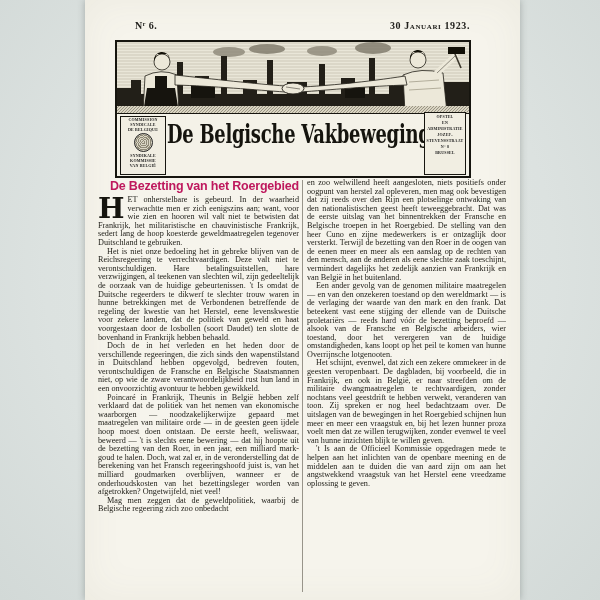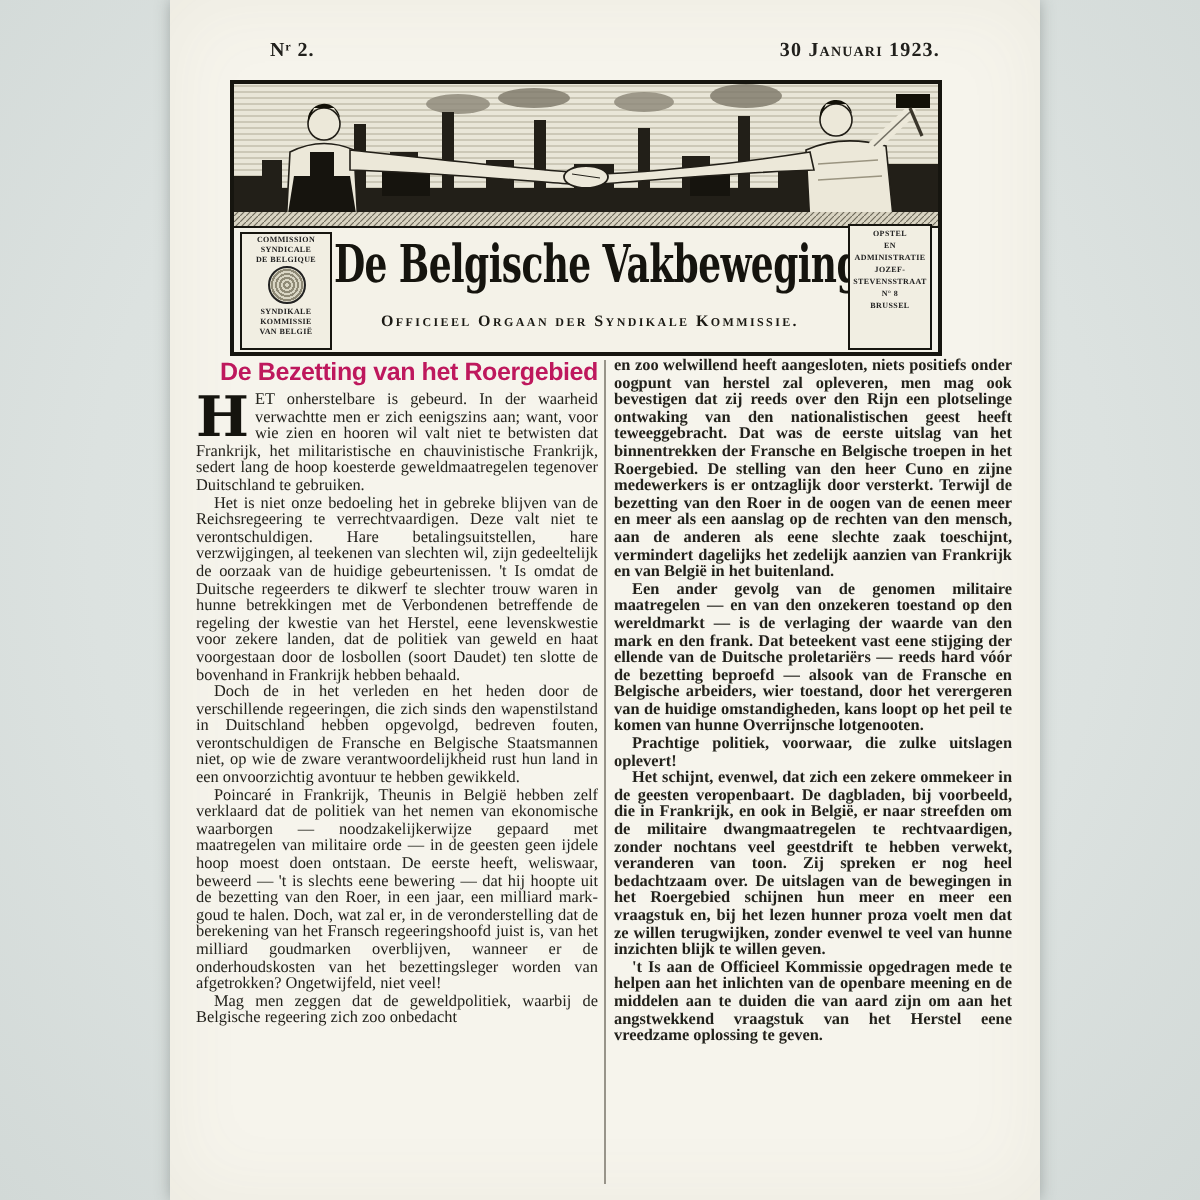--- a/index.html
+++ b/index.html
@@ -32,33 +32,33 @@
   .addr-box{right:3px;top:70px;width:40px;height:61px;}
   .tinytxt{font-size:4px;line-height:5px;font-weight:bold;letter-spacing:.2px;color:#222;}
   .emblem-circle{width:17px;height:17px;margin:1px auto;border:1px solid #222;border-radius:50%;
     background:repeating-radial-gradient(circle at 50% 50%, #d9d5c4 0 1px, #8f8a77 1px 2px);}
   .addr-box .tinytxt div{margin-top:1px;}
   
   .headline{position:absolute;left:13px;top:179px;width:201px;text-align:right;
     font-family:Liberation Sans, sans-serif;font-weight:bold;font-size:12.5px;letter-spacing:-.2px;white-space:nowrap;color:#be185d;}
   .col{position:absolute;top:196px;width:201px;font-size:8.2px;line-height:8.6px;text-align:justify;color:#23221c;}
   .col-left{left:13px;}
-  .col-right{left:222px;top:179px;width:199px;font-weight:bold;}
+  .col-right{left:222px;top:179px;width:199px;}
   .col p{margin:0;text-indent:9px;}
   .col-right .plist p:first-child{text-indent:0;}
   .lead{text-indent:0 !important;}
   .dropcap{float:left;font-family:"DejaVu Serif", serif;font-weight:bold;font-size:28px;line-height:24px;padding:1px 3px 0 0;color:#15140e;}
   .divider{position:absolute;left:217px;top:180px;width:1px;height:412px;background:#98948a;}
 </style>
 </head>
 <body>
 
 <div class="paper">
 
-  <div class="hdr-issue">Nʳ 2.</div>
+  <div class="hdr-issue">Nʳ 6.</div>
   <div class="hdr-date">30 Januari 1923.</div>
 
   <div class="masthead">
 
     <div class="mast-illus">
       <svg width="352" height="71" viewBox="0 0 352 71">
         <defs>
           <pattern id="sky" width="4" height="3" patternUnits="userSpaceOnUse">
             <rect width="4" height="3" fill="#e9e6d8"></rect>
             <line x1="0" y1="1" x2="4" y2="1" stroke="#b9b4a1" stroke-width="0.6"></line>
@@ -103,21 +103,20 @@
         <ellipse cx="176" cy="46.5" rx="11" ry="5.5" fill="#ece8d9" stroke="#221f18" stroke-width="0.9"></ellipse>
         <line x1="169" y1="45" x2="183" y2="47" stroke="#221f18" stroke-width="0.5"></line>
 
         <rect x="0" y="64" width="352" height="7" fill="url(#hatch)"></rect>
       </svg>
     </div>
 
     <div class="mast-band">
       <div class="mast-titlewrap">
         <div class="mast-title">De Belgische Vakbeweging.</div>
-        <div class="mast-sub">Officieel Orgaan der Syndikale Kommissie.</div>
       </div>
     </div>
 
     <div class="side-box emblem-box">
       <div class="tinytxt">
           <div>COMMISSION</div>
           <div>SYNDICALE</div>
           <div>DE BELGIQUE</div>
         </div>
       <div class="emblem-circle"></div>
@@ -152,19 +151,18 @@
         <p>Doch de in het verleden en het heden door de verschillende regeeringen, die zich sinds den wapenstilstand in Duitschland hebben opgevolgd, bedreven fouten, verontschuldigen de Fransche en Belgische Staatsmannen niet, op wie de zware verantwoordelijkheid rust hun land in een onvoorzichtig avontuur te hebben gewikkeld.</p>
         <p>Poincaré in Frankrijk, Theunis in België hebben zelf verklaard dat de politiek van het nemen van ekonomische waarborgen — noodzakelijkerwijze gepaard met maatregelen van militaire orde — in de geesten geen ijdele hoop moest doen ontstaan. De eerste heeft, weliswaar, beweerd — 't is slechts eene bewering — dat hij hoopte uit de bezetting van den Roer, in een jaar, een milliard mark-goud te halen. Doch, wat zal er, in de veronderstelling dat de berekening van het Fransch regeeringshoofd juist is, van het milliard goudmarken overblijven, wanneer er de onderhoudskosten van het bezettingsleger worden van afgetrokken? Ongetwijfeld, niet veel!</p>
         <p>Mag men zeggen dat de geweldpolitiek, waarbij de Belgische regeering zich zoo onbedacht</p>
       </div>
   </div>
 
   <div class="col col-right">
     <div class="plist">
         <p>en zoo welwillend heeft aangesloten, niets positiefs onder oogpunt van herstel zal opleveren, men mag ook bevestigen dat zij reeds over den Rijn een plotselinge ontwaking van den nationalistischen geest heeft teweeggebracht. Dat was de eerste uitslag van het binnentrekken der Fransche en Belgische troepen in het Roergebied. De stelling van den heer Cuno en zijne medewerkers is er ontzaglijk door versterkt. Terwijl de bezetting van den Roer in de oogen van de eenen meer en meer als een aanslag op de rechten van den mensch, aan de anderen als eene slechte zaak toeschijnt, vermindert dagelijks het zedelijk aanzien van Frankrijk en van België in het buitenland.</p>
         <p>Een ander gevolg van de genomen militaire maatregelen — en van den onzekeren toestand op den wereldmarkt — is de verlaging der waarde van den mark en den frank. Dat beteekent vast eene stijging der ellende van de Duitsche proletariërs — reeds hard vóór de bezetting beproefd — alsook van de Fransche en Belgische arbeiders, wier toestand, door het verergeren van de huidige omstandigheden, kans loopt op het peil te komen van hunne Overrijnsche lotgenooten.</p>
-        <p>Prachtige politiek, voorwaar, die zulke uitslagen oplevert!</p>
         <p>Het schijnt, evenwel, dat zich een zekere ommekeer in de geesten veropenbaart. De dagbladen, bij voorbeeld, die in Frankrijk, en ook in België, er naar streefden om de militaire dwangmaatregelen te rechtvaardigen, zonder nochtans veel geestdrift te hebben verwekt, veranderen van toon. Zij spreken er nog heel bedachtzaam over. De uitslagen van de bewegingen in het Roergebied schijnen hun meer en meer een vraagstuk en, bij het lezen hunner proza voelt men dat ze willen terugwijken, zonder evenwel te veel van hunne inzichten blijk te willen geven.</p>
         <p>'t Is aan de Officieel Kommissie opgedragen mede te helpen aan het inlichten van de openbare meening en de middelen aan te duiden die van aard zijn om aan het angstwekkend vraagstuk van het Herstel eene vreedzame oplossing te geven.</p>
       </div>
   </div>
 
 </div>
 
 </body></html>

